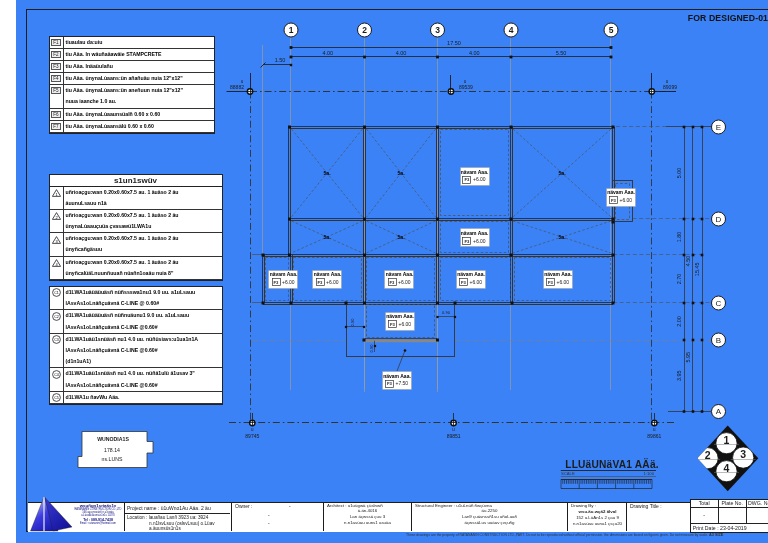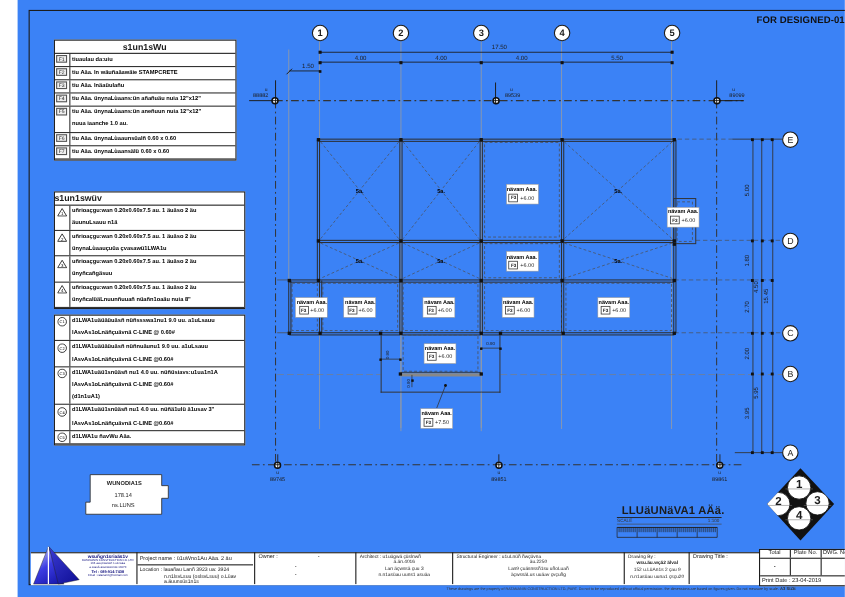--- a/index.html
+++ b/index.html
@@ -10,21 +10,20 @@
 </style>
 </head>
 <body>
 <div id="page">
 
 <div class="abs" style="left:10px;top:9px;width:745px;height:521px;border:1.9px solid #1c1c1c;"></div>
 
 <div class="abs" style="left:560px;top:13px;width:192px;font-size:8.7px;font-weight:bold;letter-spacing:.1px;text-align:right;color:#111;">FOR DESIGNED-01</div>
 
 <div class="abs" style="left:32.5px;top:36px;width:164px;border:0.9px solid #222;background:#fff;">
-      <div style="height:11px;border-bottom:0.9px solid #222;text-align:center;font-size:8px;font-weight:bold;line-height:11.5px;">s1un1sWu</div>
       <div style="display:flex;border-bottom:0.7px solid #333;height:11.0px;">
         <div style="width:13px;border-right:0.7px solid #333;text-align:center;font-size:5px;padding-top:2px;"><span style="border:0.6px solid #555;background:#eee;padding:0 1px;font-size:4.6px;">F1</span></div>
         <div style="flex:1;font-size:5.2px;font-weight:bold;color:#000;line-height:11.2px;padding-left:2px;white-space:nowrap;overflow:hidden;">tiuaulau da:uiu</div>
       </div>
       <div style="display:flex;border-bottom:0.7px solid #333;height:11.0px;">
         <div style="width:13px;border-right:0.7px solid #333;text-align:center;font-size:5px;padding-top:2px;"><span style="border:0.6px solid #555;background:#eee;padding:0 1px;font-size:4.6px;">F2</span></div>
         <div style="flex:1;font-size:5.2px;font-weight:bold;color:#000;line-height:11.2px;padding-left:2px;white-space:nowrap;overflow:hidden;">tiu Aäa. ln wäuñaäawäie STAMPCRETE</div>
       </div>
       <div style="display:flex;border-bottom:0.7px solid #333;height:11.0px;">
         <div style="width:13px;border-right:0.7px solid #333;text-align:center;font-size:5px;padding-top:2px;"><span style="border:0.6px solid #555;background:#eee;padding:0 1px;font-size:4.6px;">F3</span></div>
@@ -42,21 +41,21 @@
         <div style="width:13px;border-right:0.7px solid #333;text-align:center;font-size:5px;padding-top:2px;"><span style="border:0.6px solid #555;background:#eee;padding:0 1px;font-size:4.6px;">F6</span></div>
         <div style="flex:1;font-size:5.2px;font-weight:bold;color:#000;line-height:11.2px;padding-left:2px;white-space:nowrap;overflow:hidden;">tiu Aäa. ünynaLùaaunsüalñ 0.60 x 0.60</div>
       </div>
       <div style="display:flex;border-bottom:0.7px solid #333;height:11.0px;">
         <div style="width:13px;border-right:0.7px solid #333;text-align:center;font-size:5px;padding-top:2px;"><span style="border:0.6px solid #555;background:#eee;padding:0 1px;font-size:4.6px;">F7</span></div>
         <div style="flex:1;font-size:5.2px;font-weight:bold;color:#000;line-height:11.2px;padding-left:2px;white-space:nowrap;overflow:hidden;">tiu Aäa. ünynaLùaansälü 0.60 x 0.60</div>
       </div>
     </div>
 
 <div class="abs" style="left:32.5px;top:173.5px;width:172px;border:0.9px solid #222;background:#fff;">
-      <div style="height:11px;border-bottom:0.9px solid #222;font-size:8px;font-weight:bold;line-height:11.5px;">s1un1swüv</div>
+      <div style="height:11px;border-bottom:0.9px solid #222;text-align:center;font-size:8px;font-weight:bold;line-height:11.5px;">s1un1swüv</div>
       <div style="display:flex;border-bottom:0.7px solid #333;height:22.4px;">
         <div style="width:13px;border-right:0.7px solid #333;text-align:center;padding-top:2.5px;">
           <svg style="display:block;margin:0 auto;" width="9" height="8">
             <polygon points="4.5,0.6 8.6,7.4 0.4,7.4" fill="#fff" stroke="#222" stroke-width="0.8"></polygon>
             <text x="4.5" y="6.8" font-size="4" text-anchor="middle" fill="#000">1</text>
           </svg>
         </div>
         <div style="flex:1;font-size:5.2px;font-weight:bold;color:#000;line-height:11.2px;padding-left:2px;white-space:nowrap;overflow:hidden;">uñrioaçgu:wan 0.20x0.60x7.5 au. 1 äuäso 2 äu<br>äuunuLsauu n1ä</div>
       </div>
       <div style="display:flex;border-bottom:0.7px solid #333;height:22.4px;">

